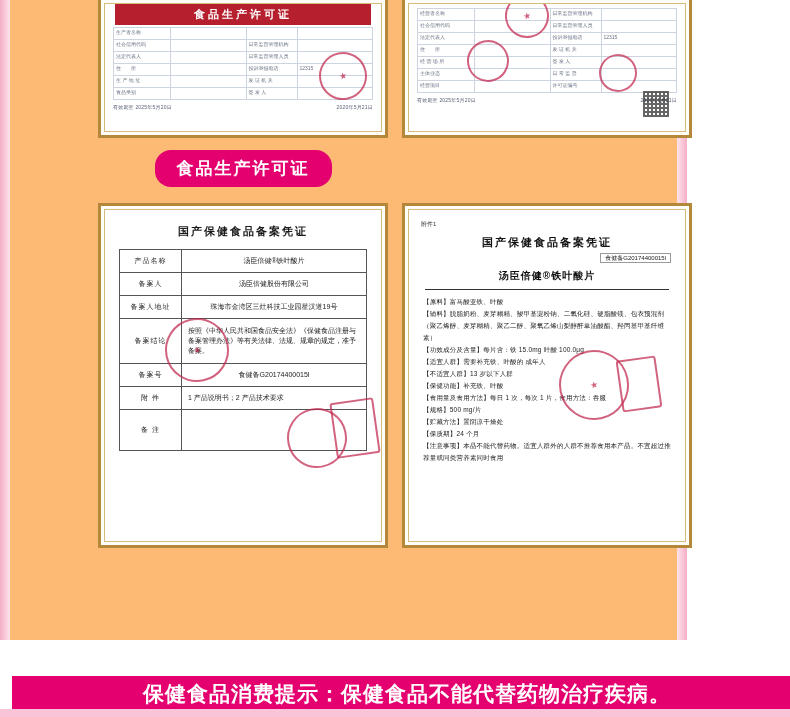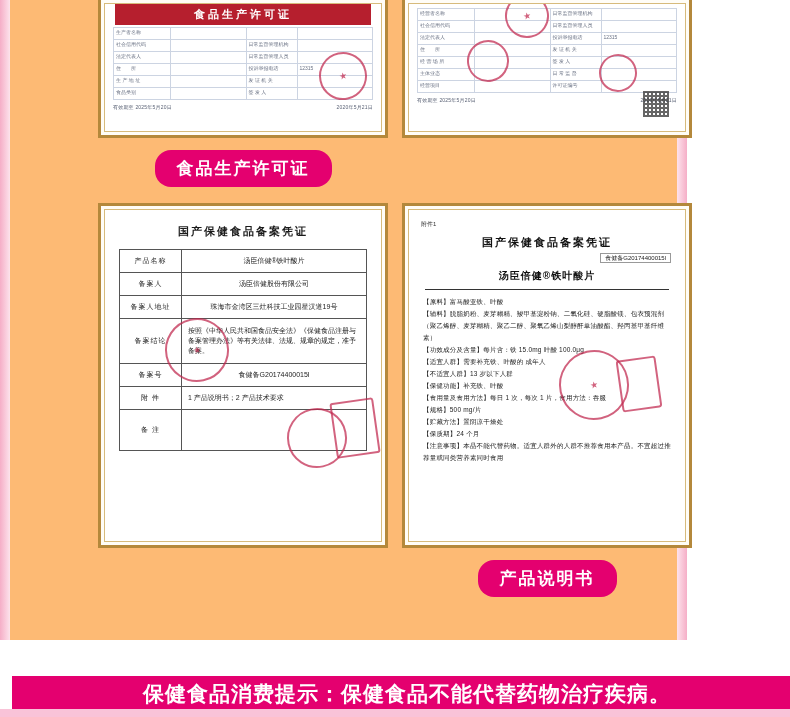--- a/index.html
+++ b/index.html
@@ -496,21 +496,20 @@
               <div class="pm-item">【保质期】24 个月</div>
               <div class="pm-item">【注意事项】本品不能代替药物。适宜人群外的人群不推荐食用本产品。不宜超过推荐量或同类营养素同时食用</div>
             </div>
             <div class="stamp" style="width:66px;height:66px;left:150px;top:140px;">
               <span class="star">★</span>
             </div>
             <div class="stamp sq" style="width:36px;height:48px;left:210px;top:148px;">
             </div>
           </div>
         </div>
-        <div class="caption">产品说明书</div>
       </div>
 
     </div>
   </div>
 
   <div class="notice-wrap">
     <div class="notice-bar">保健食品消费提示：保健食品不能代替药物治疗疾病。</div>
     <div class="footer-pink"></div>
   </div>
 

